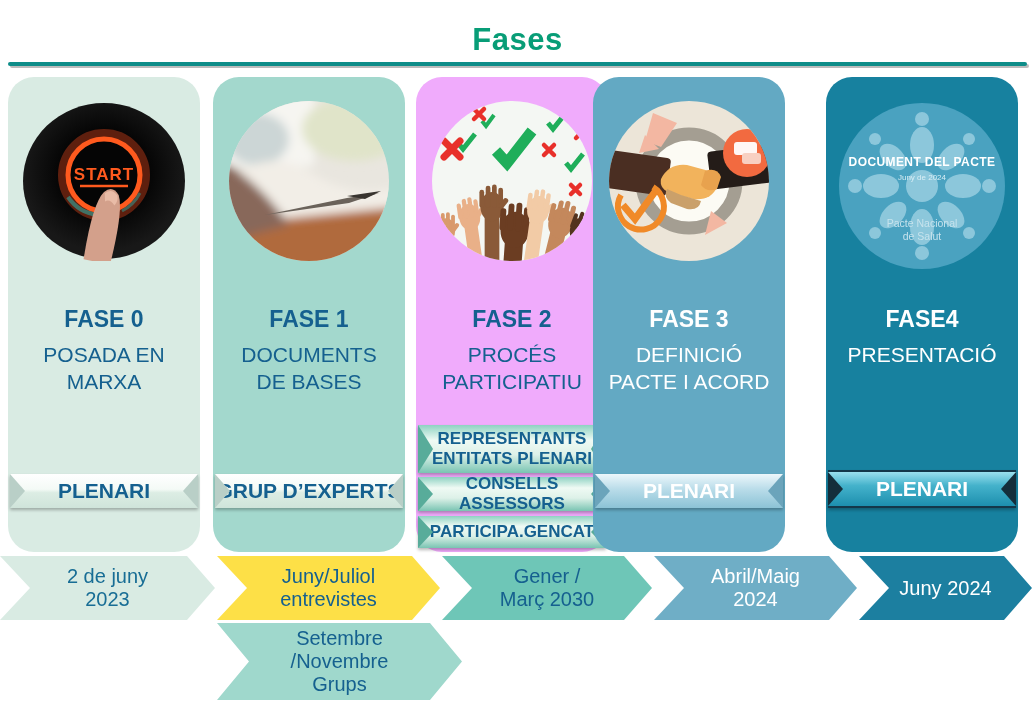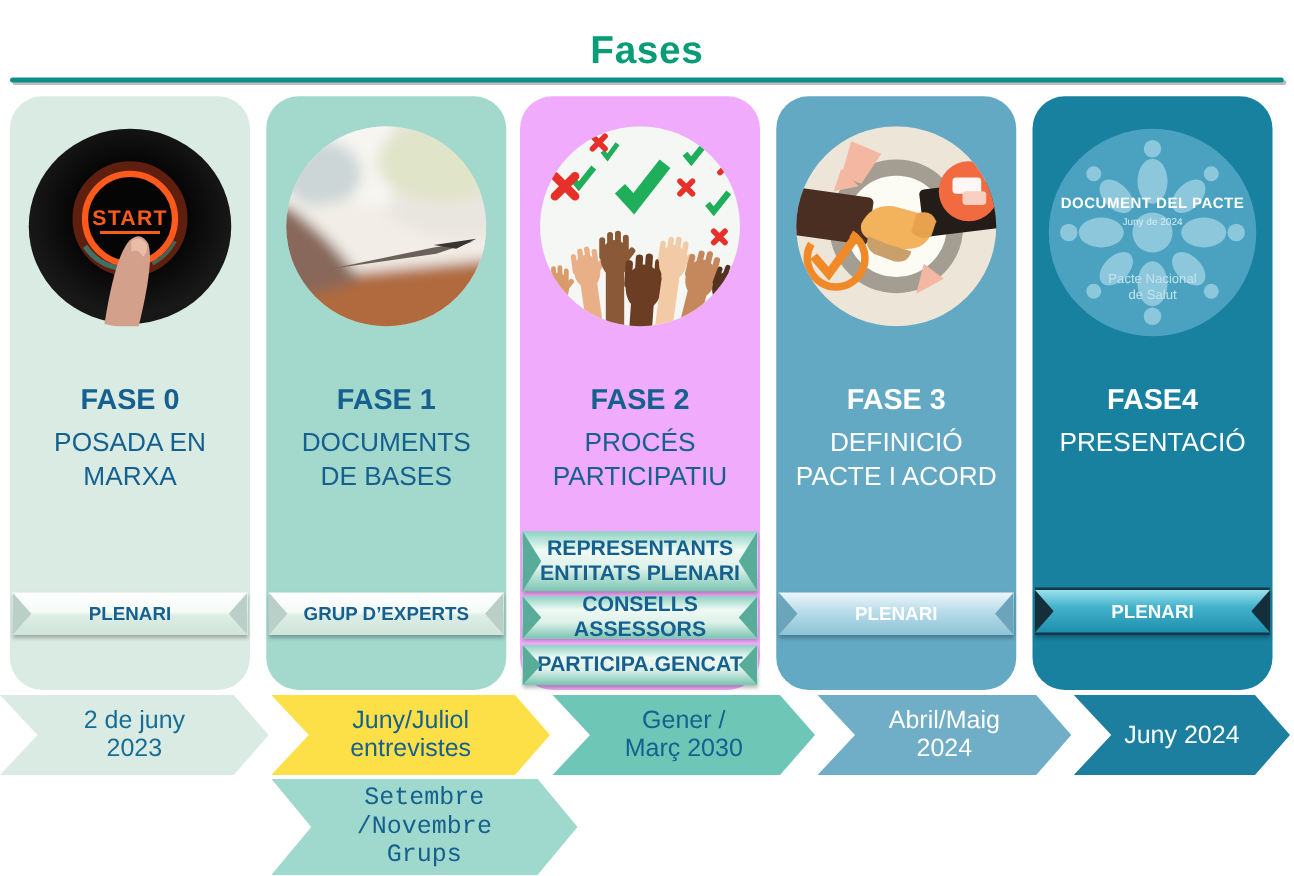--- a/index.html
+++ b/index.html
@@ -16,21 +16,21 @@
   .phase{position:absolute;top:77px;width:192px;height:475px;border-radius:26px;}
   .phase-circle{position:absolute;top:24px;left:50%;transform:translateX(-50%);}
   .fase-label{position:absolute;top:229px;left:0;width:100%;text-align:center;
               font-size:23px;font-weight:bold;}
   .fase-name{position:absolute;top:264px;left:0;width:100%;text-align:center;
              font-size:21px;line-height:1.3;white-space:pre-line;}
 
   
   .banner{position:absolute;left:2px;right:2px;height:34px;display:flex;
           align-items:center;justify-content:center;text-align:center;
-          font-weight:bold;font-size:15px;white-space:pre-line;
+          font-weight:bold;font-size:21px;white-space:pre-line;
           box-shadow:0 2px 3px rgba(0,0,0,.28);}
   .banner .tip{position:absolute;top:0;bottom:0;width:15px;}
   .tip-left{left:0;clip-path:polygon(0 0,100% 50%,0 100%);}
   .tip-right{right:0;clip-path:polygon(100% 0,0 50%,100% 100%);}
 
   .banner--light{background:linear-gradient(180deg,#ffffff 0%,#f4faf6 45%,#dcede4 55%,#cfe4da 100%);}
   .banner--light .tip{background:#b9cfc7;}
   .banner--mint{background:linear-gradient(180deg,#8ed2c2 0%,#effaf4 32%,#ddf1e8 62%,#79c4b2 100%);font-size:17px;}
   .banner--mint .tip{background:#58ac9a;}
   .banner--blue{background:linear-gradient(180deg,#ecf7fb 0%,#b9dce9 45%,#8cc3d6 100%);}
@@ -45,21 +45,21 @@
   .b3-3{bottom:4px;height:32px;}
 
   
   .arrow{position:absolute;top:556px;height:64px;display:flex;align-items:center;
          justify-content:center;text-align:center;font-size:20px;line-height:1.15;
          white-space:pre-line;
          clip-path:polygon(0 0,calc(100% - 28px) 0,100% 50%,calc(100% - 28px) 100%,0 100%,30px 50%);}
   .arrow-row2{position:absolute;top:623px;height:77px;display:flex;align-items:center;
          justify-content:center;text-align:center;font-size:20px;line-height:1.15;
          white-space:pre-line;
-         clip-path:polygon(0 0,calc(100% - 32px) 0,100% 50%,calc(100% - 32px) 100%,0 100%,32px 50%);font-family:Liberation Mono, monospace;}
+         clip-path:polygon(0 0,calc(100% - 32px) 0,100% 50%,calc(100% - 32px) 100%,0 100%,32px 50%);}
   .a0{left:0;width:215px;}
   .a1{left:217px;width:223px;}
   .a2{left:442px;width:210px;}
   .a3{left:654px;width:203px;}
   .a4{left:859px;width:173px;}
   .r2{left:217px;width:245px;}
 
   
   .badge-wrap{position:relative;width:170px;height:170px;}
   .badge-line{position:absolute;left:0;width:100%;text-align:center;}
@@ -200,21 +200,21 @@
       <span>CONSELLS ASSESSORS</span>
       <span class="tip tip-right"></span>
     </div>
     <div class="banner banner--mint b3-3">
       <span class="tip tip-left"></span>
       <span>PARTICIPA.GENCAT</span>
       <span class="tip tip-right"></span>
     </div>
   </div>
 
-  <div class="phase" style="left: 621px; background: rgb(99, 169, 195); color: rgb(255, 255, 255);">
+  <div class="phase" style="left: 593px; background: rgb(99, 169, 195); color: rgb(255, 255, 255);">
     <div class="phase-circle">
       <svg width="160" height="160" viewBox="0 0 160 160">
         <defs>
             <clipPath id="c4">
               <circle cx="80" cy="80" r="80"></circle>
             </clipPath>
           </defs>
         <g clip-path="url(#c4)">
           <rect width="160" height="160" fill="#ece5d8"></rect>
           <circle cx="80" cy="80" r="47" fill="#fcfbf4" stroke="#a49e92" stroke-width="13"></circle>

